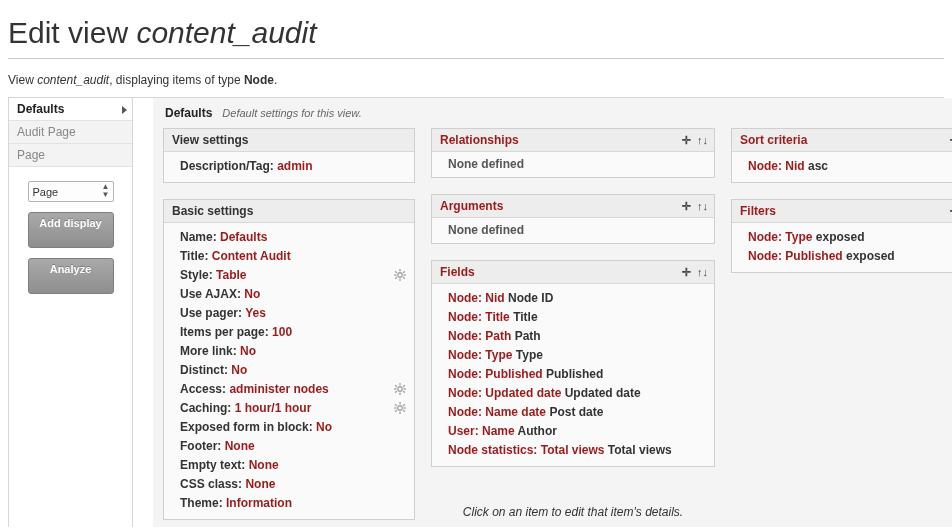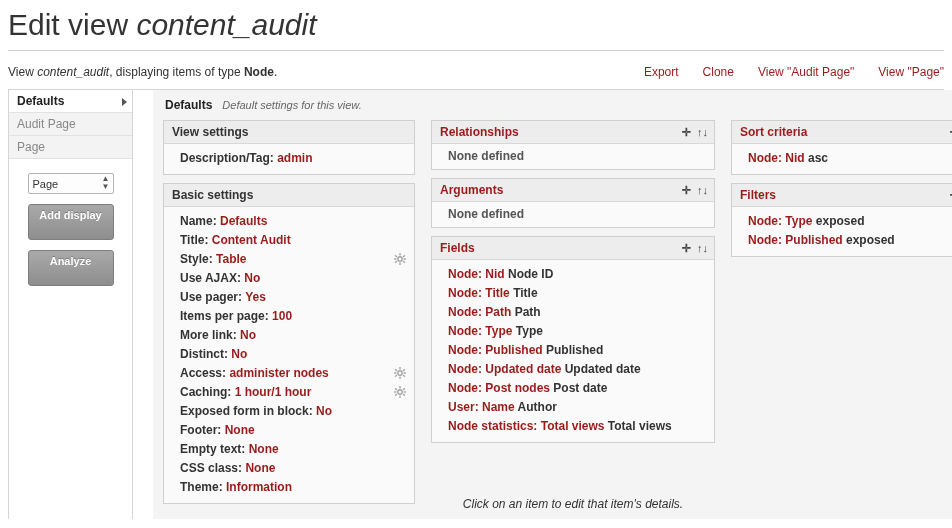--- a/index.html
+++ b/index.html
@@ -16,21 +16,21 @@
     position: relative;
     width: 952px;
     height: 528px;
   }
 
   
   .page-title {
     font-size: 30px;
     font-weight: normal;
     color: #333;
-    margin: 8px 0 0 8px;
+    margin: 16px 0 0 8px;
     padding: 0 0 8px 0;
     letter-spacing: 0px;
   }
   .page-title em {
     font-style: italic;
   }
   .title-rule {
     border-bottom: 1px solid #ccc;
     margin: 0 8px 0 8px;
   }
@@ -168,21 +168,21 @@
     gap: 16px;
     align-items: flex-start;
   }
   .col { width: 252px; }
   .col.mid { width: 284px; }
   .col.right { width: 252px; }
 
   .box {
     border: 1px solid #cfcfcf;
     background: #f97316;
-    margin-bottom: 8px;
+    margin-bottom: 16px;
   }
   .box-head {
     display: flex;
     align-items: center;
     justify-content: space-between;
     padding: 4px 6px 4px 8px;
     background: #ededed;
     border-bottom: 1px solid #d8d8d8;
     font-weight: bold;
     font-size: 12px;
@@ -242,26 +242,20 @@
 <body>
 
 <div class="page">
 
   <h1 class="page-title"><span>Edit view </span><em>content_audit</em></h1>
   <div class="title-rule"></div>
 
   <div class="subhead">
     <div class="subhead-text">
       <span>View </span><em>content_audit</em><span>, displaying items of type </span><b>Node</b><span>.</span>
-    </div>
-    <div class="subhead-links">
-      <a href="#">Export</a>
-      <a href="#">Clone</a>
-      <a href="#">View "Audit Page"</a>
-      <a href="#">View "Page"</a>
     </div>
   </div>
 
   <div class="frame">
 
     <div class="displays">
       <div class="display-tab active">
         <span>Defaults</span>
       </div>
       <div class="display-tab inactive">
@@ -480,21 +474,21 @@
               </div>
               <div class="row plain">
                 <a href="#">Node: Published</a>
                 <span class="label">Published</span>
               </div>
               <div class="row plain">
                 <a href="#">Node: Updated date</a>
                 <span class="label">Updated date</span>
               </div>
               <div class="row plain">
-                <a href="#">Node: Post nodes</a>
+                <a href="#">Node: Name date</a>
                 <span class="label">Post date</span>
               </div>
               <div class="row plain">
                 <a href="#">User: Name</a>
                 <span class="label">Author</span>
               </div>
               <div class="row plain">
                 <a href="#">Node statistics: Total views</a>
                 <span class="label">Total views</span>
               </div>

